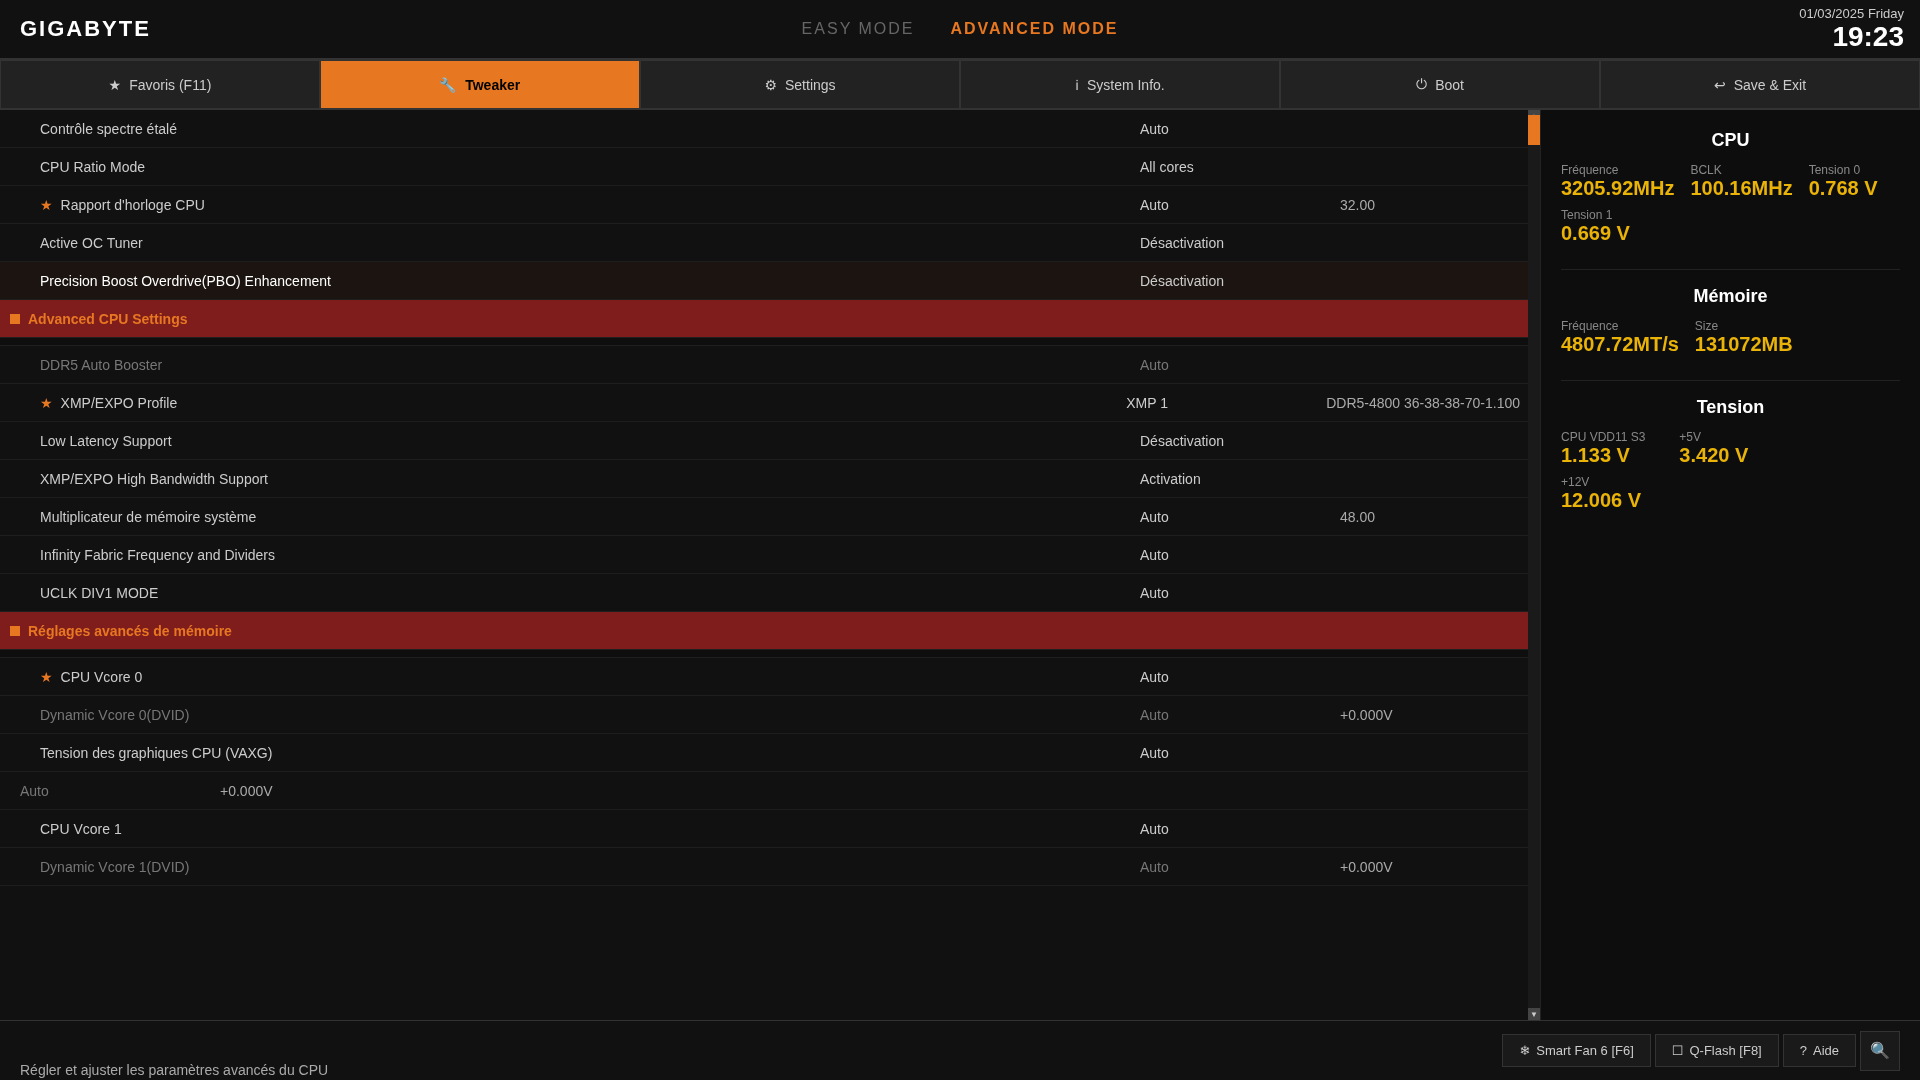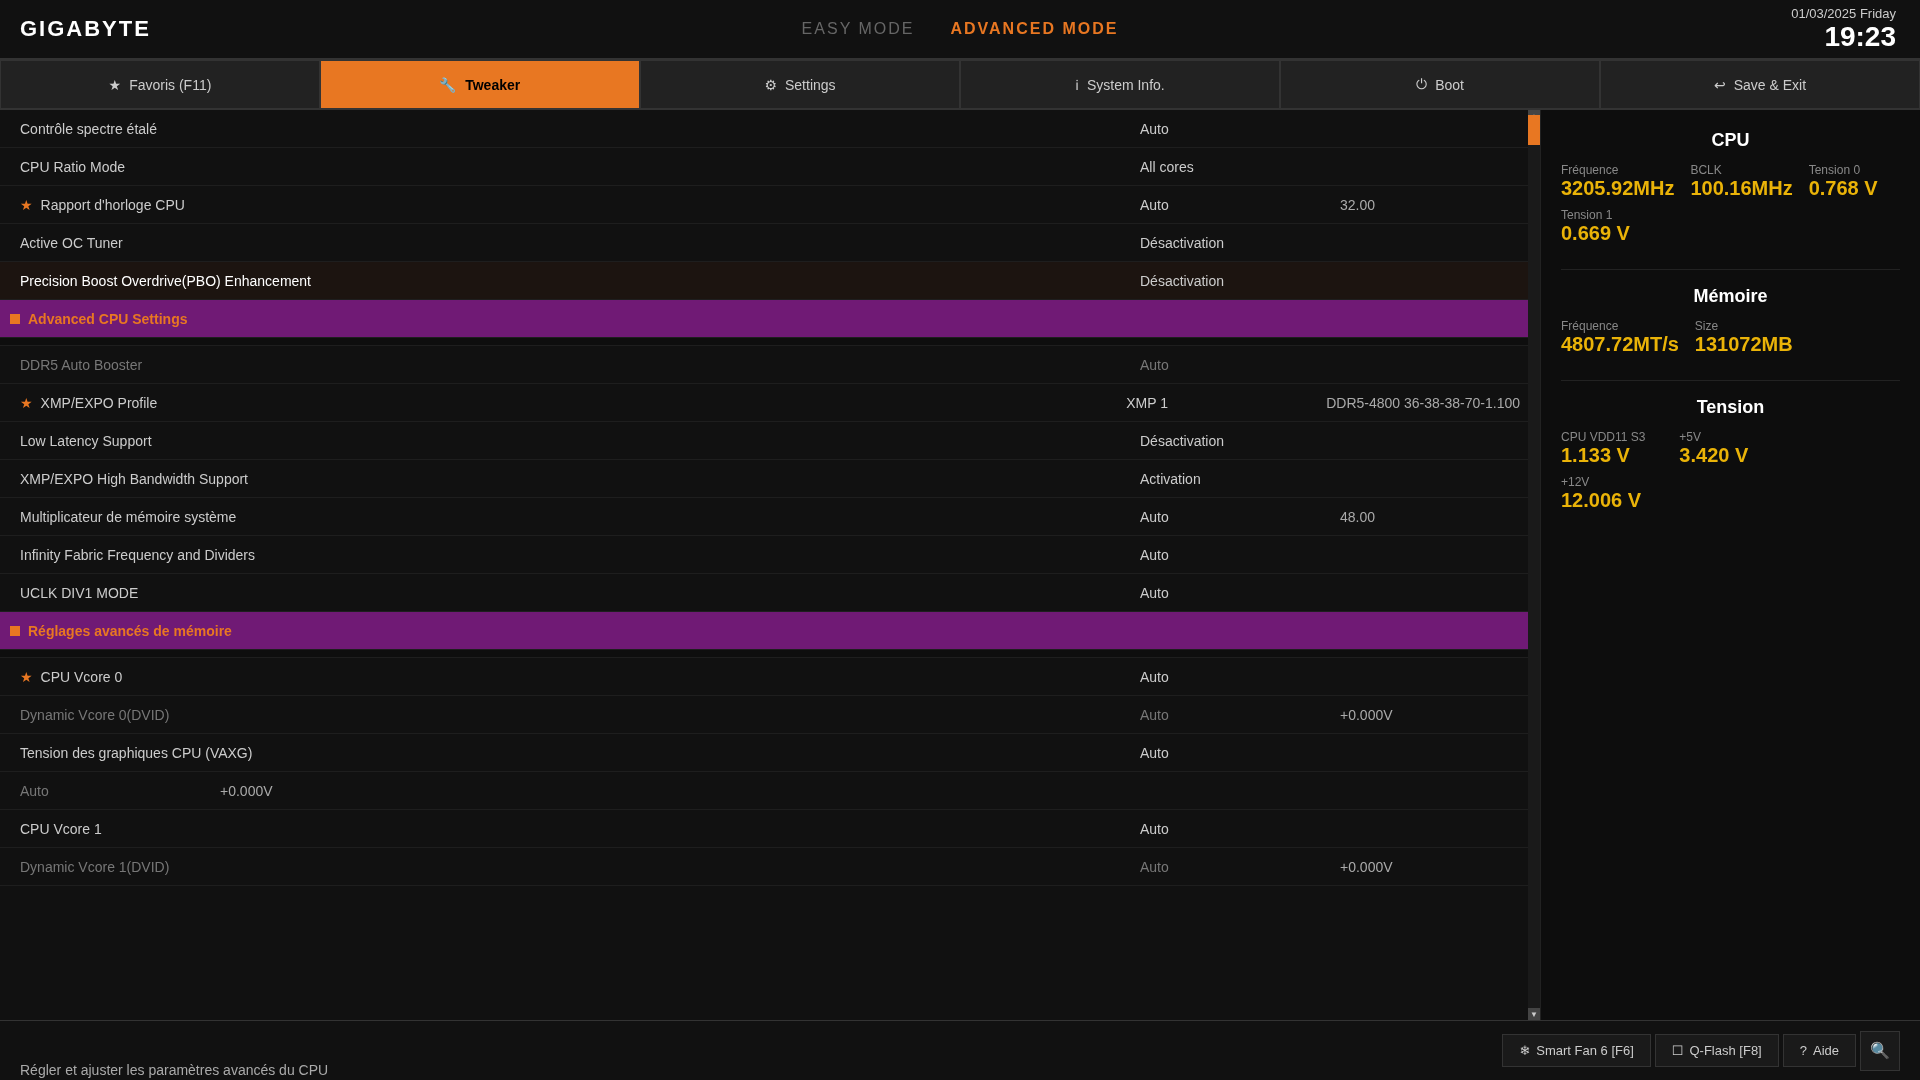--- a/index.html
+++ b/index.html
@@ -43,21 +43,21 @@
       letter-spacing: 2px;
     }
     .advanced-mode {
       color: #e87722;
       font-size: 16px;
       letter-spacing: 2px;
       font-weight: bold;
     }
     .datetime {
       position: absolute;
-      right: 24px;
+      right: 16px;
       color: #fff;
       text-align: right;
     }
     .datetime .date { font-size: 13px; color: #ccc; }
     .datetime .time { font-size: 28px; font-weight: bold; }
 
     
     .nav-tabs {
       display: flex;
       height: 50px;
@@ -100,39 +100,40 @@
     }
     .settings-row {
       display: flex;
       align-items: center;
       padding: 0 20px;
       height: 38px;
       border-bottom: 1px solid #1e1e1e;
     }
     .settings-row.highlighted { background: #1e1e1e; }
     .settings-row.section-header {
-      background: #701a75;
+      background: #7f1d1d;
       padding-left: 10px;
     }
     .section-dot {
       width: 10px;
       height: 10px;
       background: #e87722;
       display: inline-block;
       margin-right: 8px;
     }
     .section-label {
       color: #e87722;
       font-size: 14px;
       font-weight: bold;
     }
     .row-name {
       flex: 1;
       font-size: 14px;
       color: #ccc;
+      margin-left: 20px;
     }
     .row-name.dimmed { color: #777; }
     .row-name.white { color: #fff; }
     .row-value {
       font-size: 14px;
       color: #ccc;
       min-width: 180px;
     }
     .row-value.dimmed { color: #777; }
     .row-extra {

